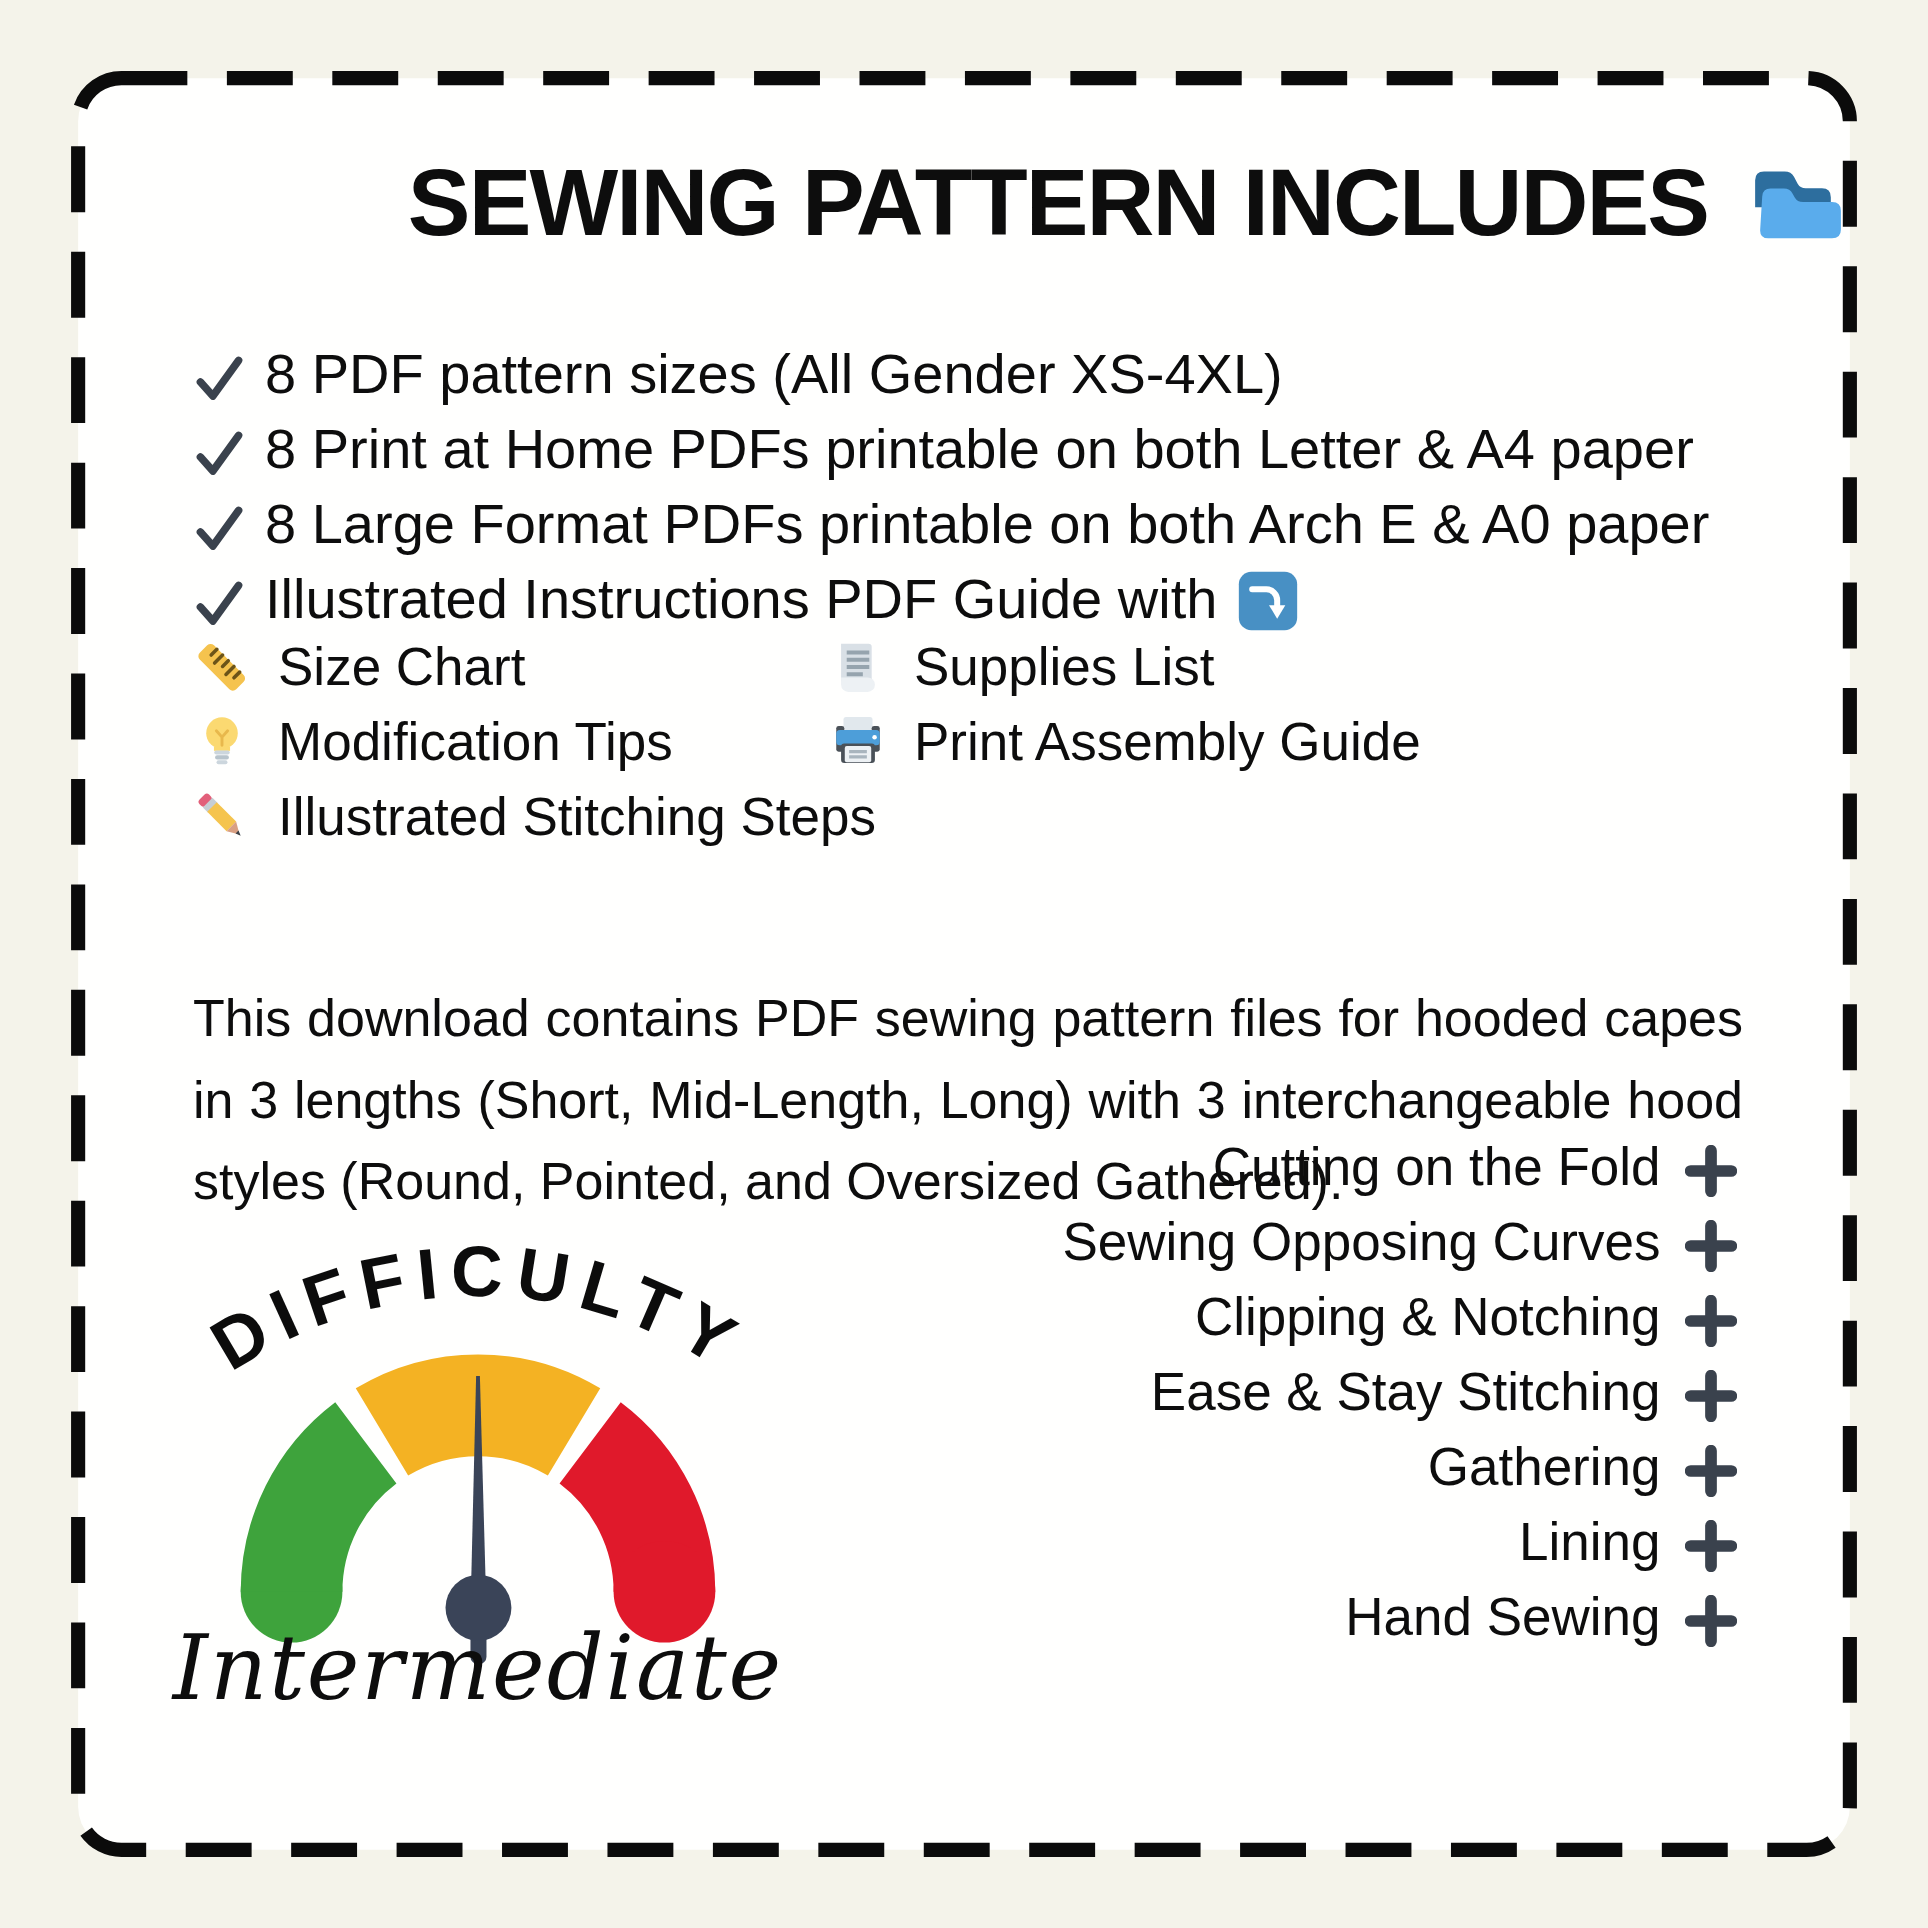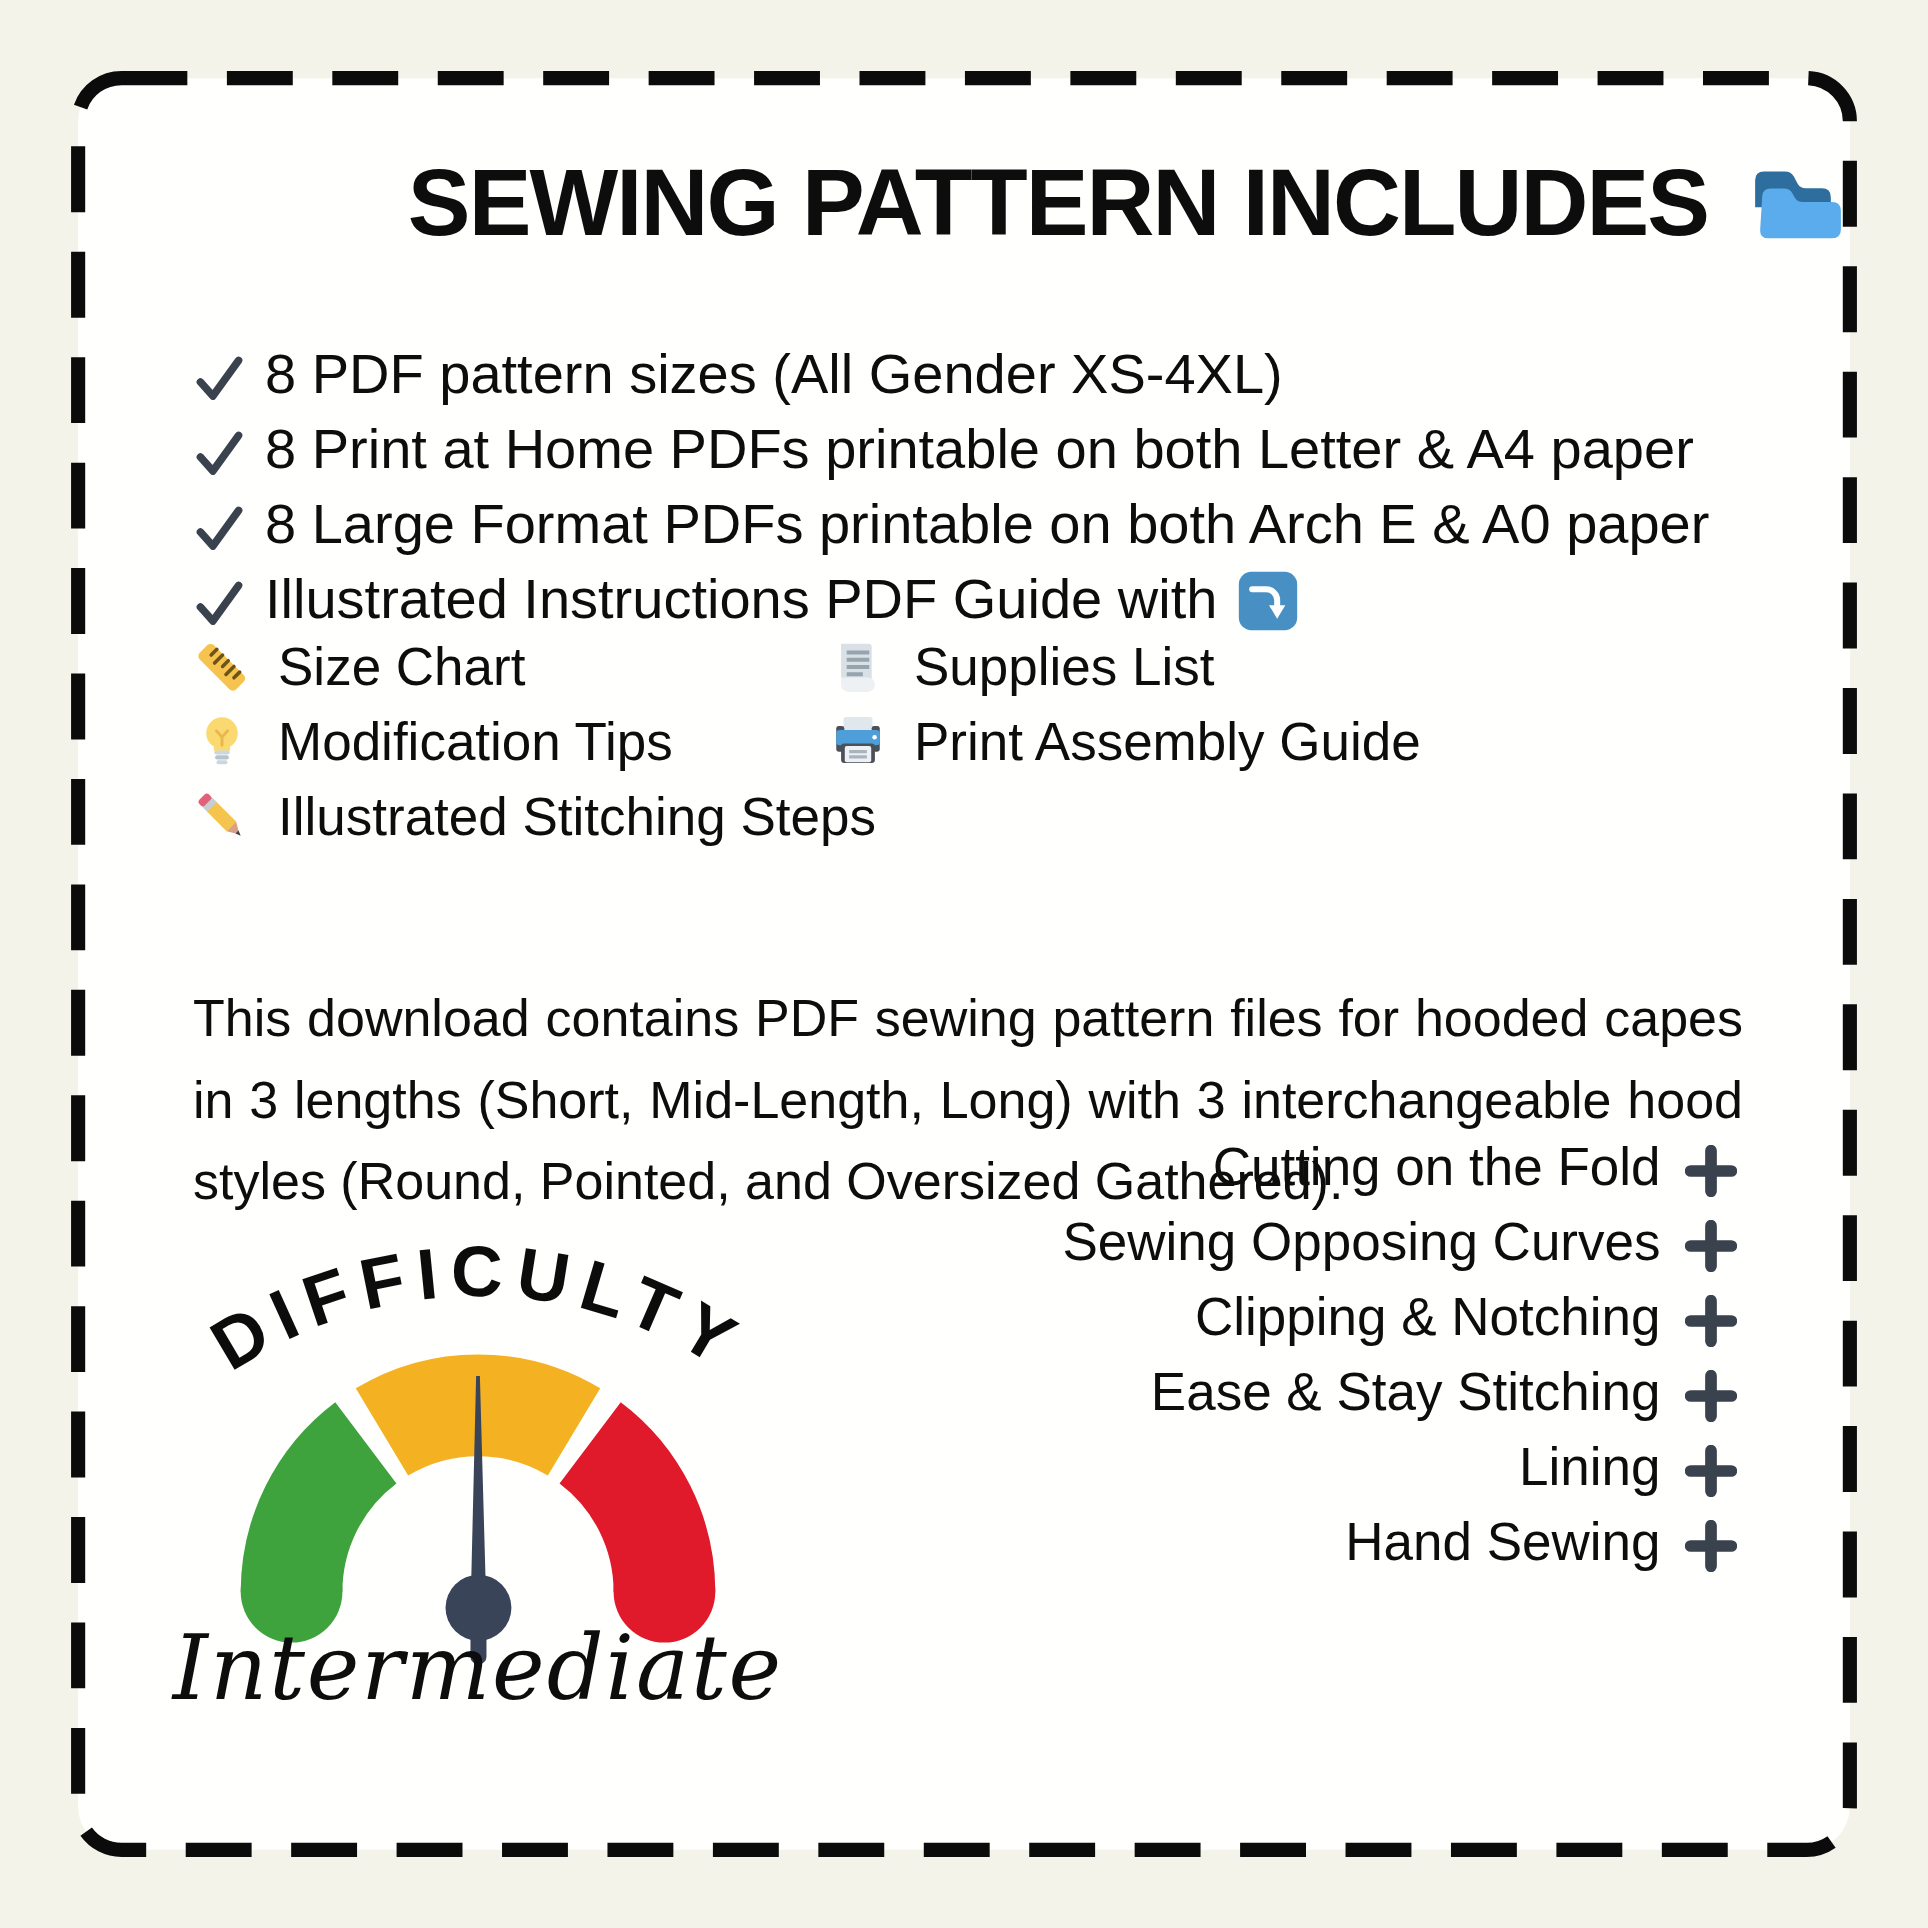--- a/index.html
+++ b/index.html
@@ -167,20 +167,26 @@
         <path d="M16 3.5 v25 M3.5 16 h25" stroke="#3A424D" stroke-width="7.2" stroke-linecap="round"></path>
       </svg>
   </div>
   <div class="skill-row">
     <span>Ease &amp; Stay Stitching</span>
     <svg class="plus" viewBox="0 0 32 32">
         <path d="M16 3.5 v25 M3.5 16 h25" stroke="#3A424D" stroke-width="7.2" stroke-linecap="round"></path>
       </svg>
   </div>
   <div class="skill-row">
+    <span>Gathering</span>
+    <svg class="plus" viewBox="0 0 32 32">
+        <path d="M16 3.5 v25 M3.5 16 h25" stroke="#3A424D" stroke-width="7.2" stroke-linecap="round"></path>
+      </svg>
+  </div>
+  <div class="skill-row">
     <span>Lining</span>
     <svg class="plus" viewBox="0 0 32 32">
         <path d="M16 3.5 v25 M3.5 16 h25" stroke="#3A424D" stroke-width="7.2" stroke-linecap="round"></path>
       </svg>
   </div>
   <div class="skill-row">
     <span>Hand Sewing</span>
     <svg class="plus" viewBox="0 0 32 32">
         <path d="M16 3.5 v25 M3.5 16 h25" stroke="#3A424D" stroke-width="7.2" stroke-linecap="round"></path>
       </svg>

